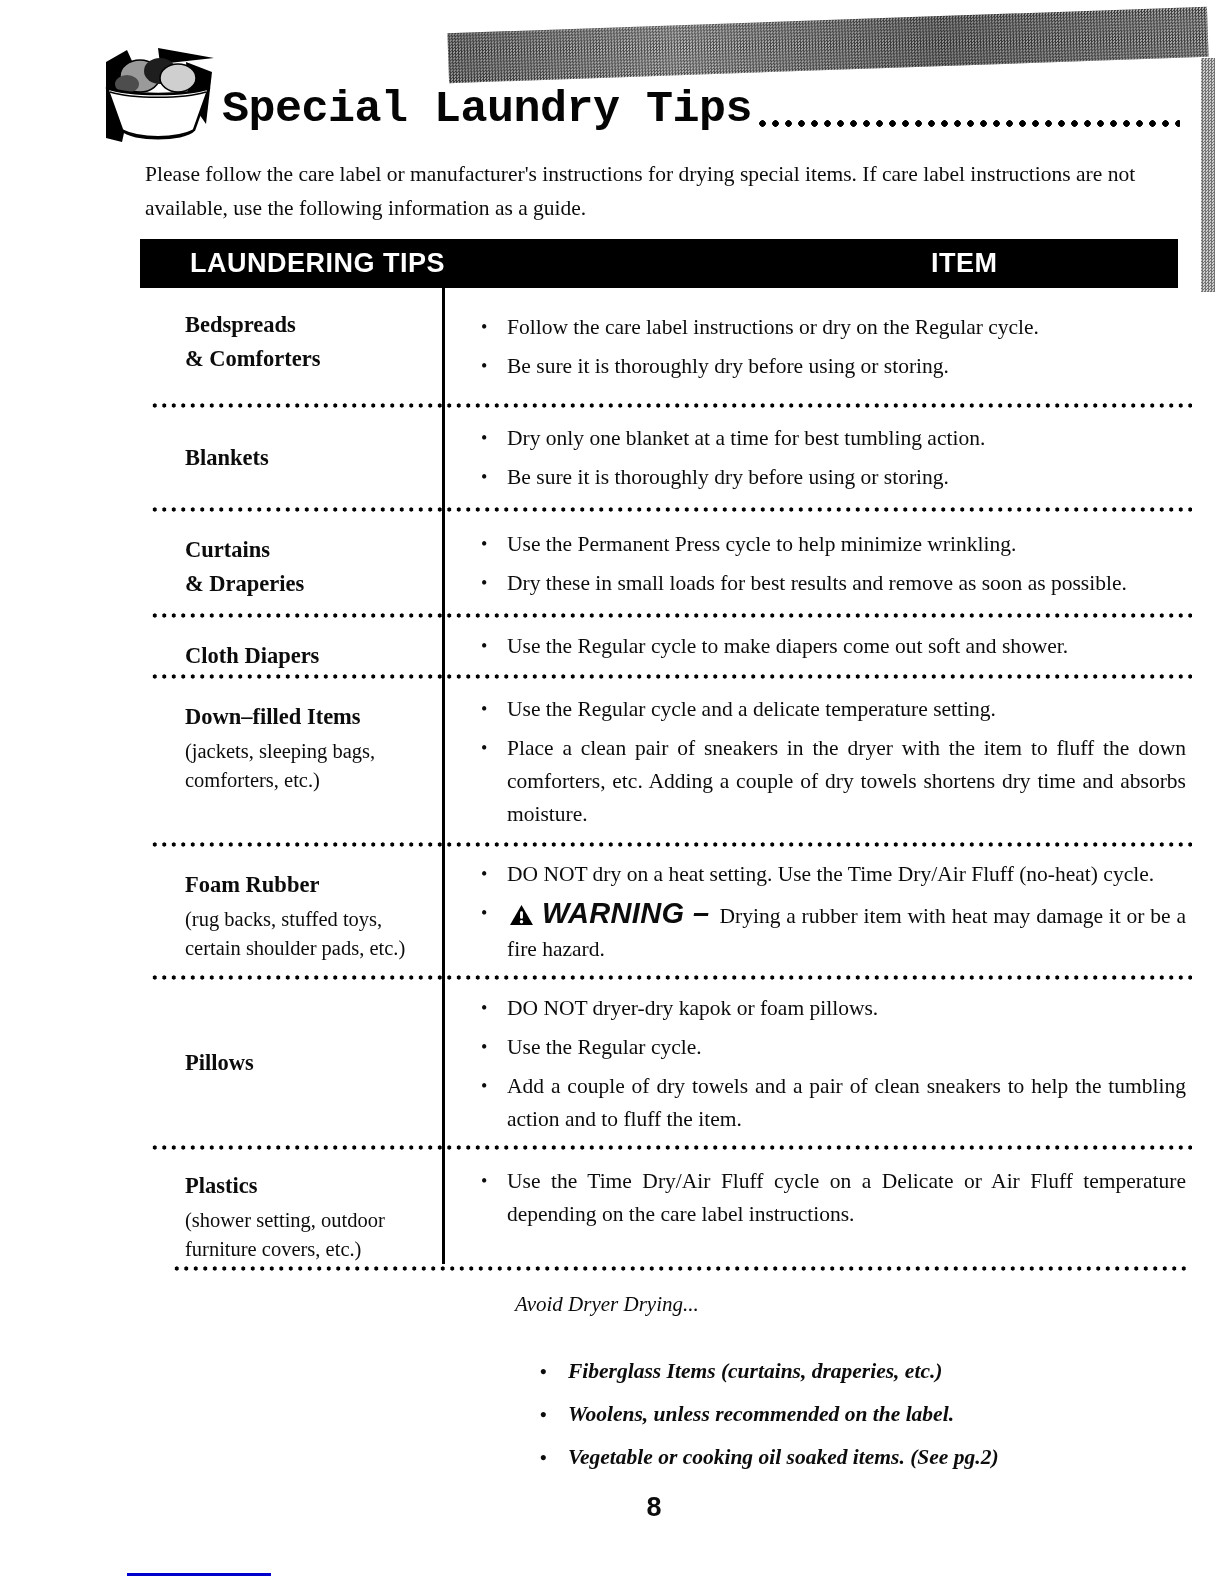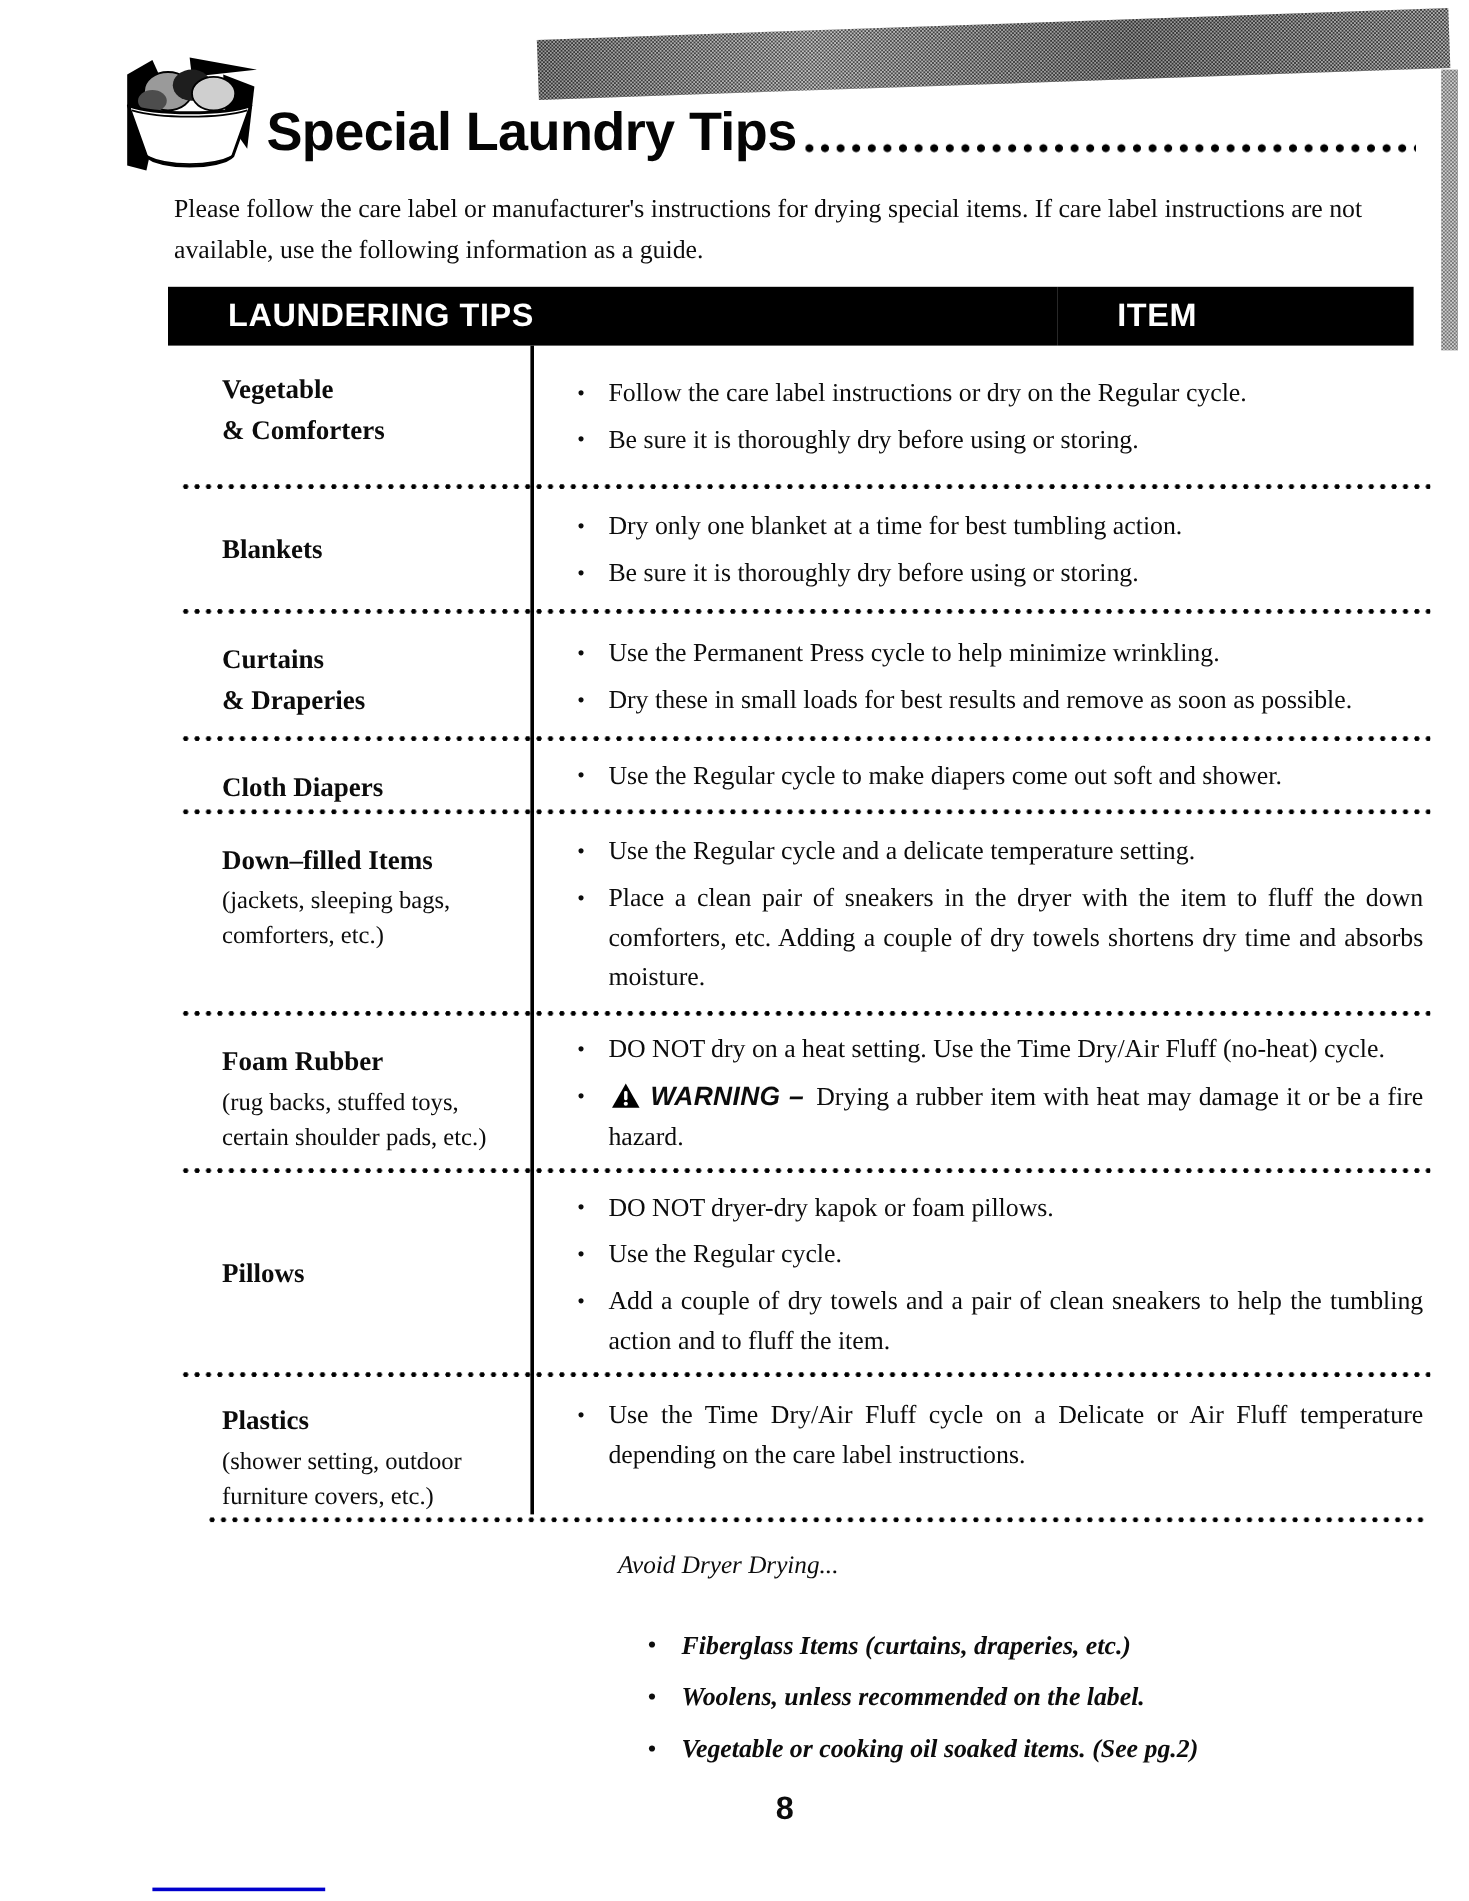--- a/index.html
+++ b/index.html
@@ -22,21 +22,21 @@
     background:repeating-conic-gradient(#5a5a5a 0% 25%, #c4c4c4 0% 50%);
     background-size:3px 3px;
     opacity:.85;
   }
 
   
   .hdr{position:absolute; left:100px; top:46px; width:1080px; display:flex; align-items:flex-end;}
   .basket{flex:none; width:116px; height:100px; margin-right:6px;}
   .basket svg{display:block;}
   .title{
-    font-family:Liberation Sans, sans-serif; font-weight:800; font-size:45px;
+    font-family:Liberation Mono, monospace; font-weight:800; font-size:45px;
     letter-spacing:-0.5px; color:#050505; margin:0 4px 14px 0; line-height:1; white-space:nowrap;
   }
   .leader{
     flex:1; height:9px; margin-bottom:18px;
     background-image:radial-gradient(circle, #000 3px, transparent 3.6px);
     background-size:13px 9px; background-position:0 50%; background-repeat:repeat-x;
   }
 
   .intro{
     position:absolute; left:133px; top:146px; width:1042px; margin:12px;
@@ -78,21 +78,21 @@
   .dotsep{
     height:7px; margin-left:10px;
     background-image:radial-gradient(circle, #000 1.9px, transparent 2.3px);
     background-size:9.5px 7px; background-position:0 50%; background-repeat:repeat-x;
   }
   .dotsep.final{margin-left:32px; margin-right:4px;}
 
   .warn-icon svg{vertical-align:-3px; margin:0 8px 0 2px;}
   .warn-label{
     font-family:"Liberation Sans", sans-serif; font-weight:800; font-style:italic;
-    font-size:22px; letter-spacing:.3px; margin-right:10px; white-space:nowrap;
+    font-size:29px; letter-spacing:.3px; margin-right:10px; white-space:nowrap;
   }
 
   
   .avoid{position:absolute; left:515px; top:1292px; width:580px;}
   .avoid-h{font-weight:normal; font-style:italic; font-size:21px; margin-bottom:40px;}
   .avoid-item{display:flex; margin-left:25px; margin-bottom:14px;
     font-weight:bold; font-style:italic; font-size:21.5px; line-height:29px;}
   .avoid-bullet{flex:none; width:28px; font-style:normal; font-size:19px;}
 
   .pageno{
@@ -132,21 +132,21 @@
 
   <section class="ttable">
     <div class="thead">
       <div class="th th-tips">LAUNDERING TIPS</div>
       <div class="th th-item">ITEM</div>
     </div>
     <div class="divider"></div>
     <div class="tbody">
         <div class="trow row-0">
           <div class="cell-item">
-            <div class="item-name">Vegetable</div>
+            <div class="item-name">Bedspreads</div>
             <div class="item-name">&amp; Comforters</div>
           </div>
           <div class="cell-tips">
             <div class="tip">
               <span class="bullet">•</span>
               <span class="tip-text">Follow the care label instructions or dry on the Regular cycle.</span>
             </div>
             <div class="tip">
               <span class="bullet">•</span>
               <span class="tip-text">Be sure it is thoroughly dry before using or storing.</span>

